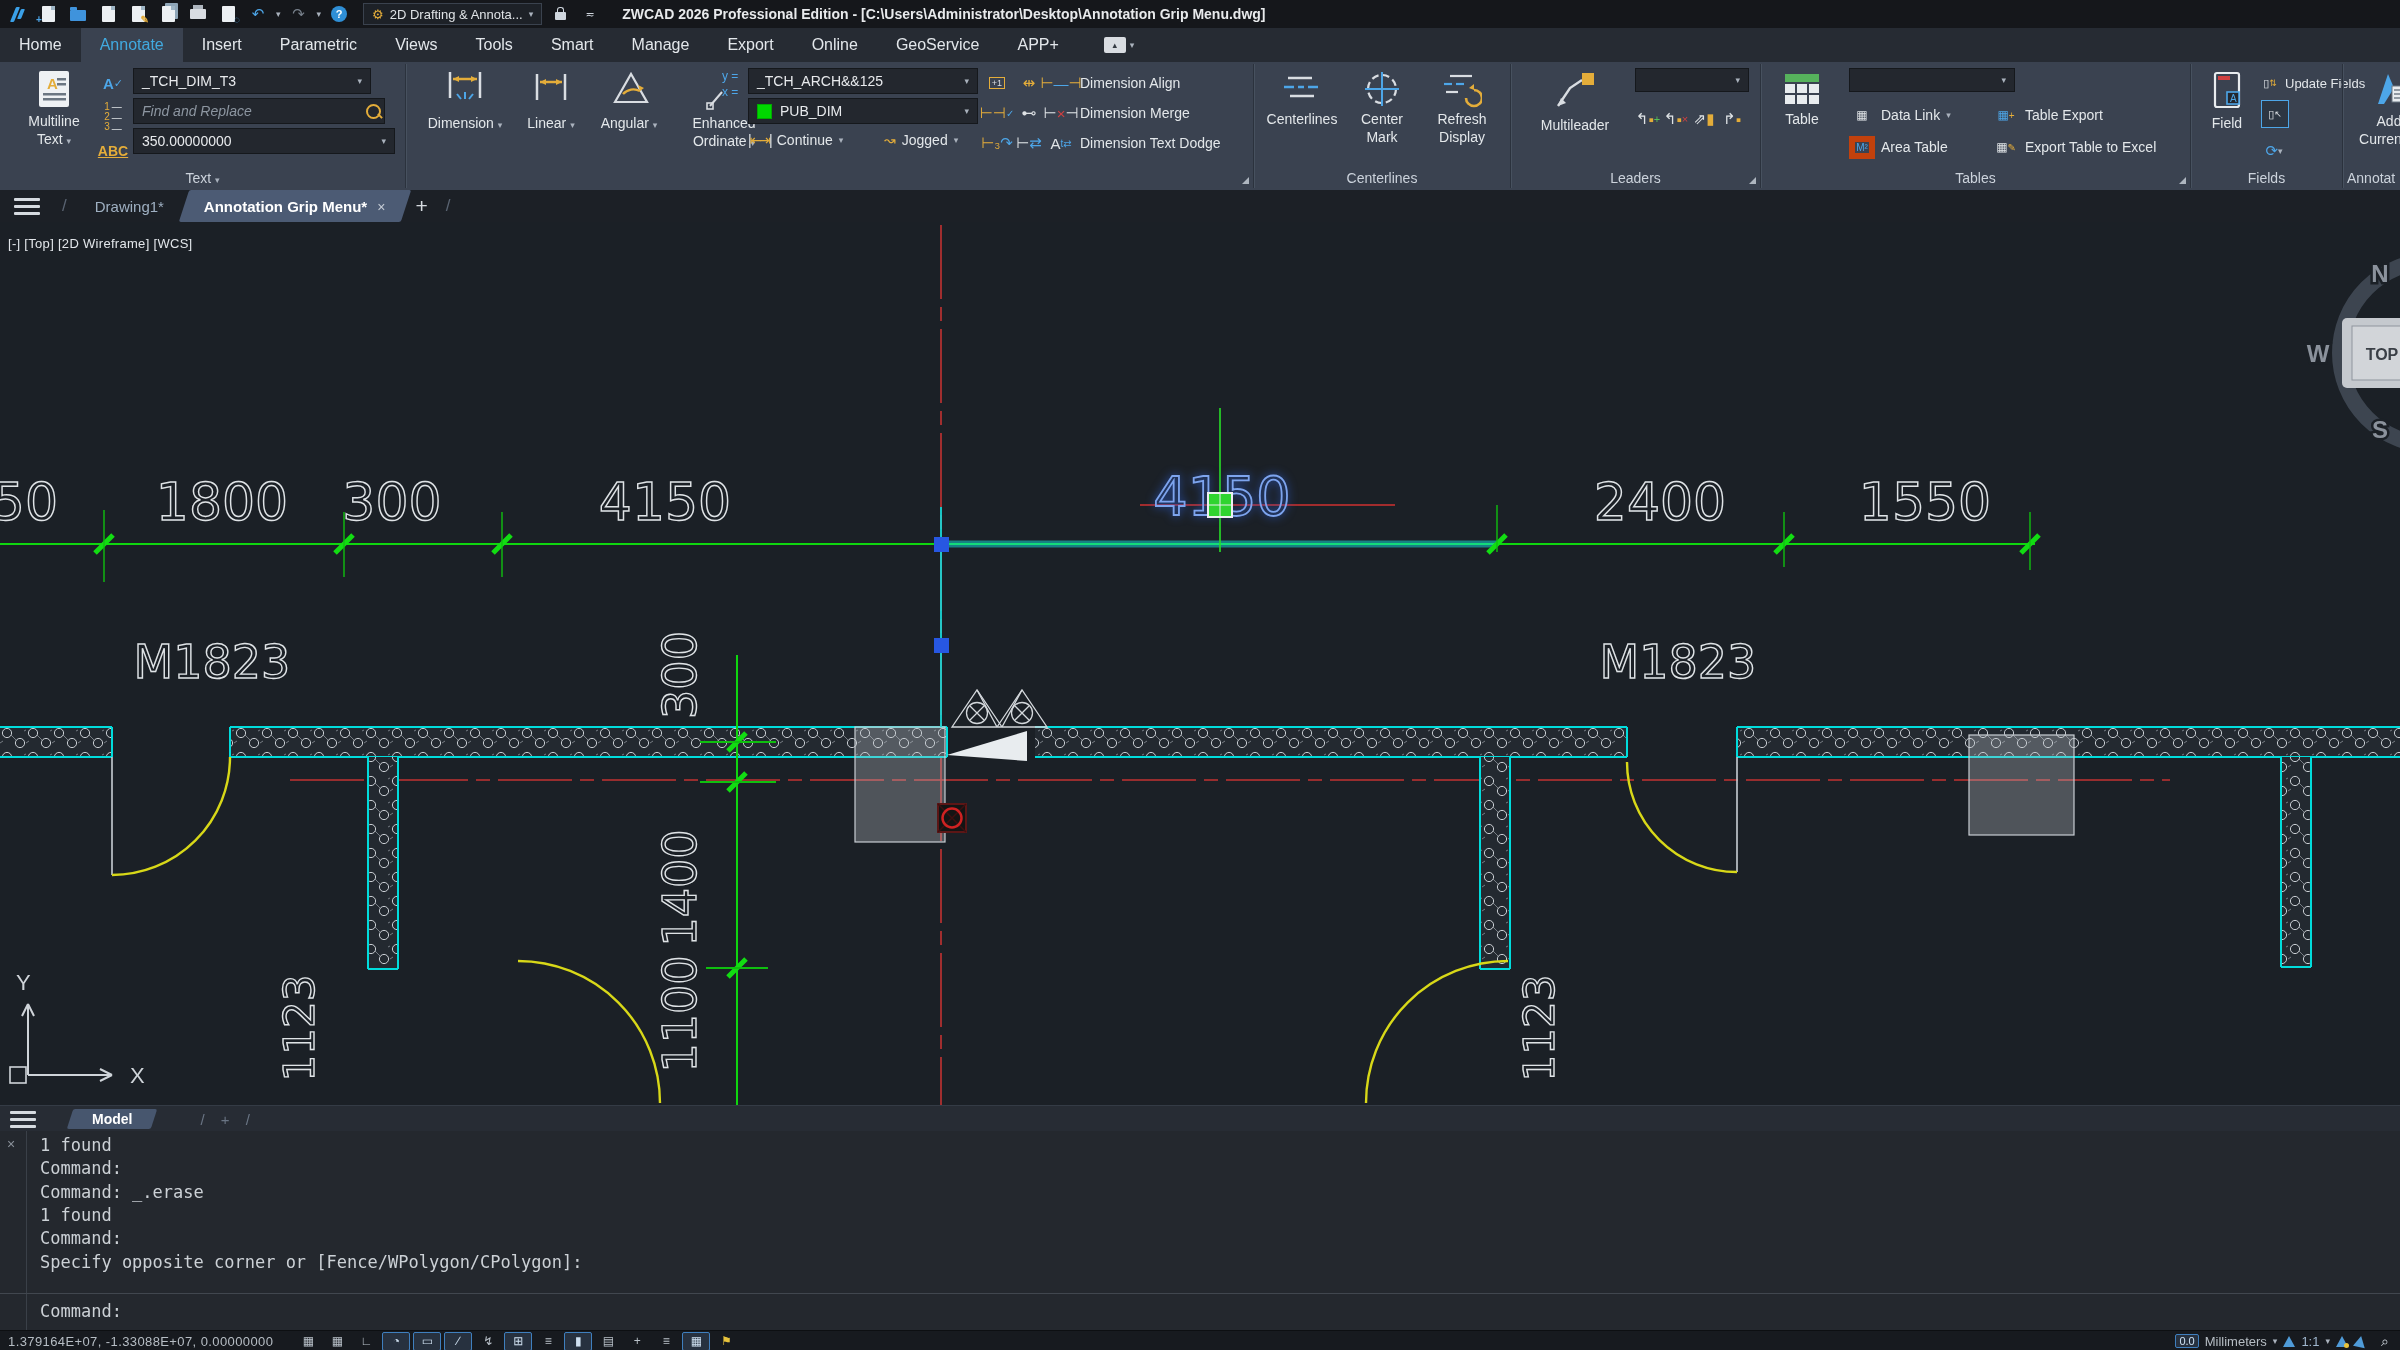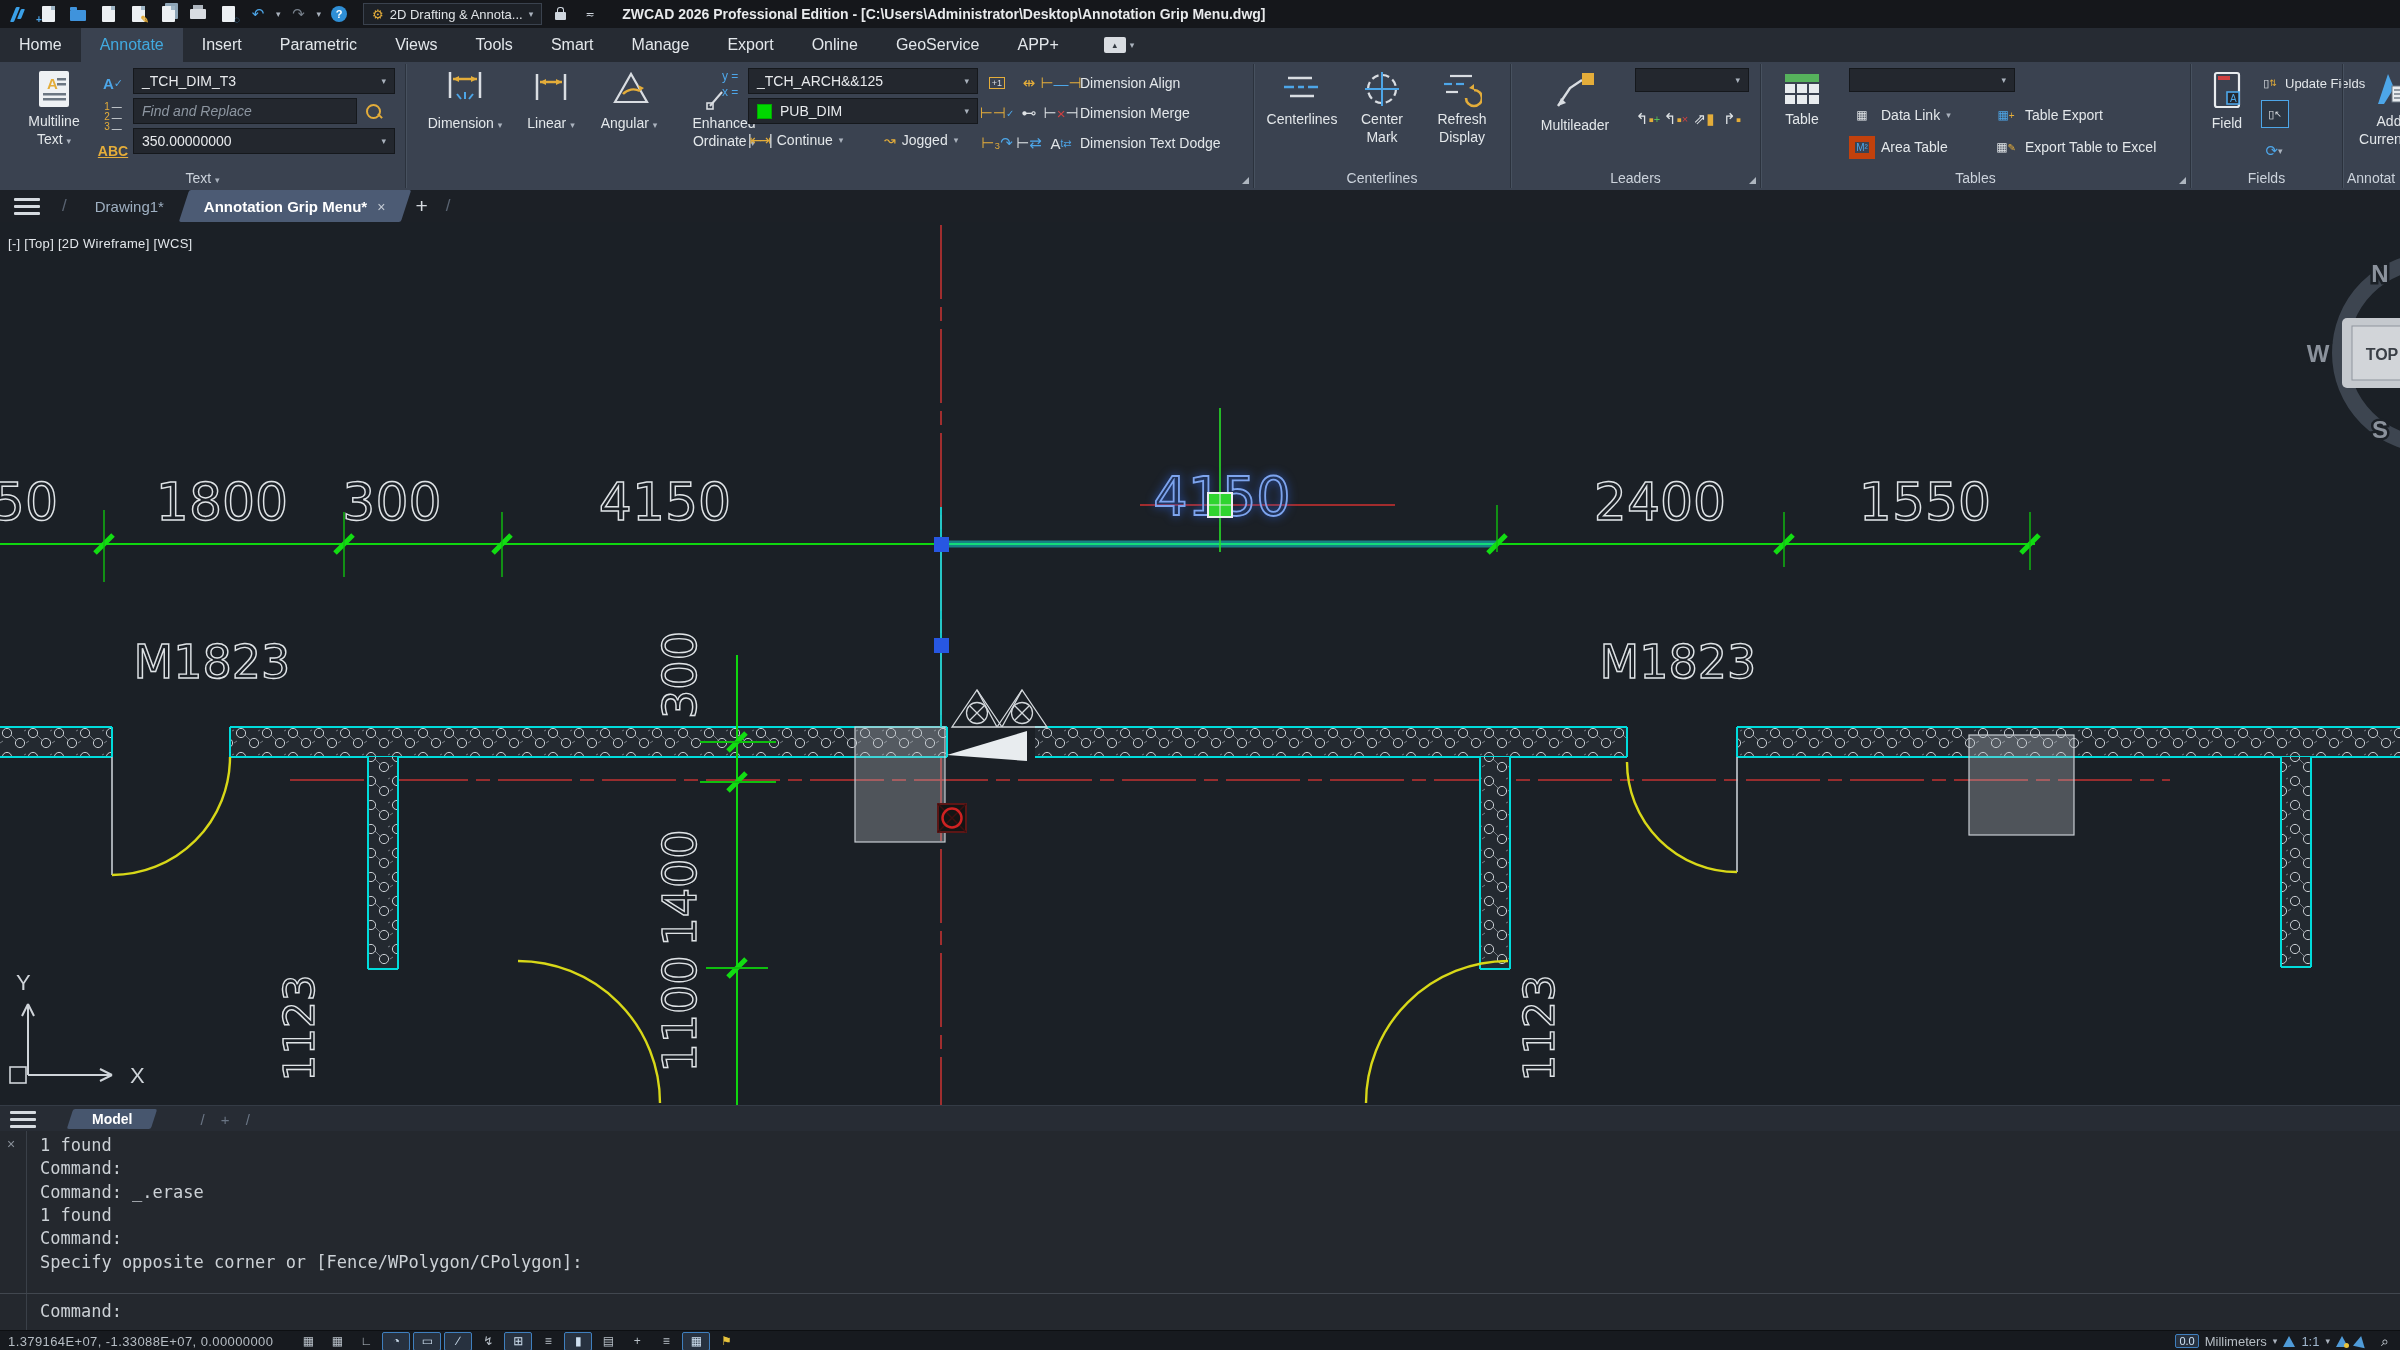--- a/index.html
+++ b/index.html
@@ -194,25 +194,25 @@
     </div>
     <span class="sico" style="left:100px;top:8px">
         <span class="bl" style="font-weight:bold">A</span>
         <span class="bl" style="font-size:11px">✓</span>
       </span>
     <span class="sico" style="left:100px;top:42px">
         <span class="yl" style="font-size:10px;line-height:1">1<br>2<br>3</span>
         <span class="wh" style="font-size:10px;line-height:1.1;margin-left:2px">—<br>—<br>—</span>
       </span>
     <span class="sico yl" style="left:100px;top:76px;font-size:14px;font-weight:bold;text-decoration:underline">ABC</span>
-    <div class="rfield" style="left:133px;top:6px;width:262px;height:26px">
+    <div class="rfield" style="left:133px;top:6px;width:238px;height:26px">
       <span>_TCH_DIM_T3</span>
         <span class="dd">▾</span>
     </div>
-    <input class="rfield" style="left: 133px; top: 36px; width: 224px; height: 26px;" placeholder="Find and Replace">
+    <input class="rfield" style="left: 133px; top: 36px; width: 252px; height: 26px;" placeholder="Find and Replace">
     <span class="sico" style="left:360px;top:36px">
         <span style="width:11px;height:11px;border:2px solid #e4ad3a;border-radius:50%;position:relative">
           <span style="position:absolute;left:9px;top:9px;width:6px;height:2px;background:#e4ad3a;transform:rotate(45deg)"></span>
         </span>
       </span>
     <div class="rfield" style="left:133px;top:66px;width:262px;height:26px">
       <span>350.00000000</span>
         <span class="dd">▾</span>
     </div>
     <div class="plabel"><span>Text</span> <span class="caret">▾</span></div>

